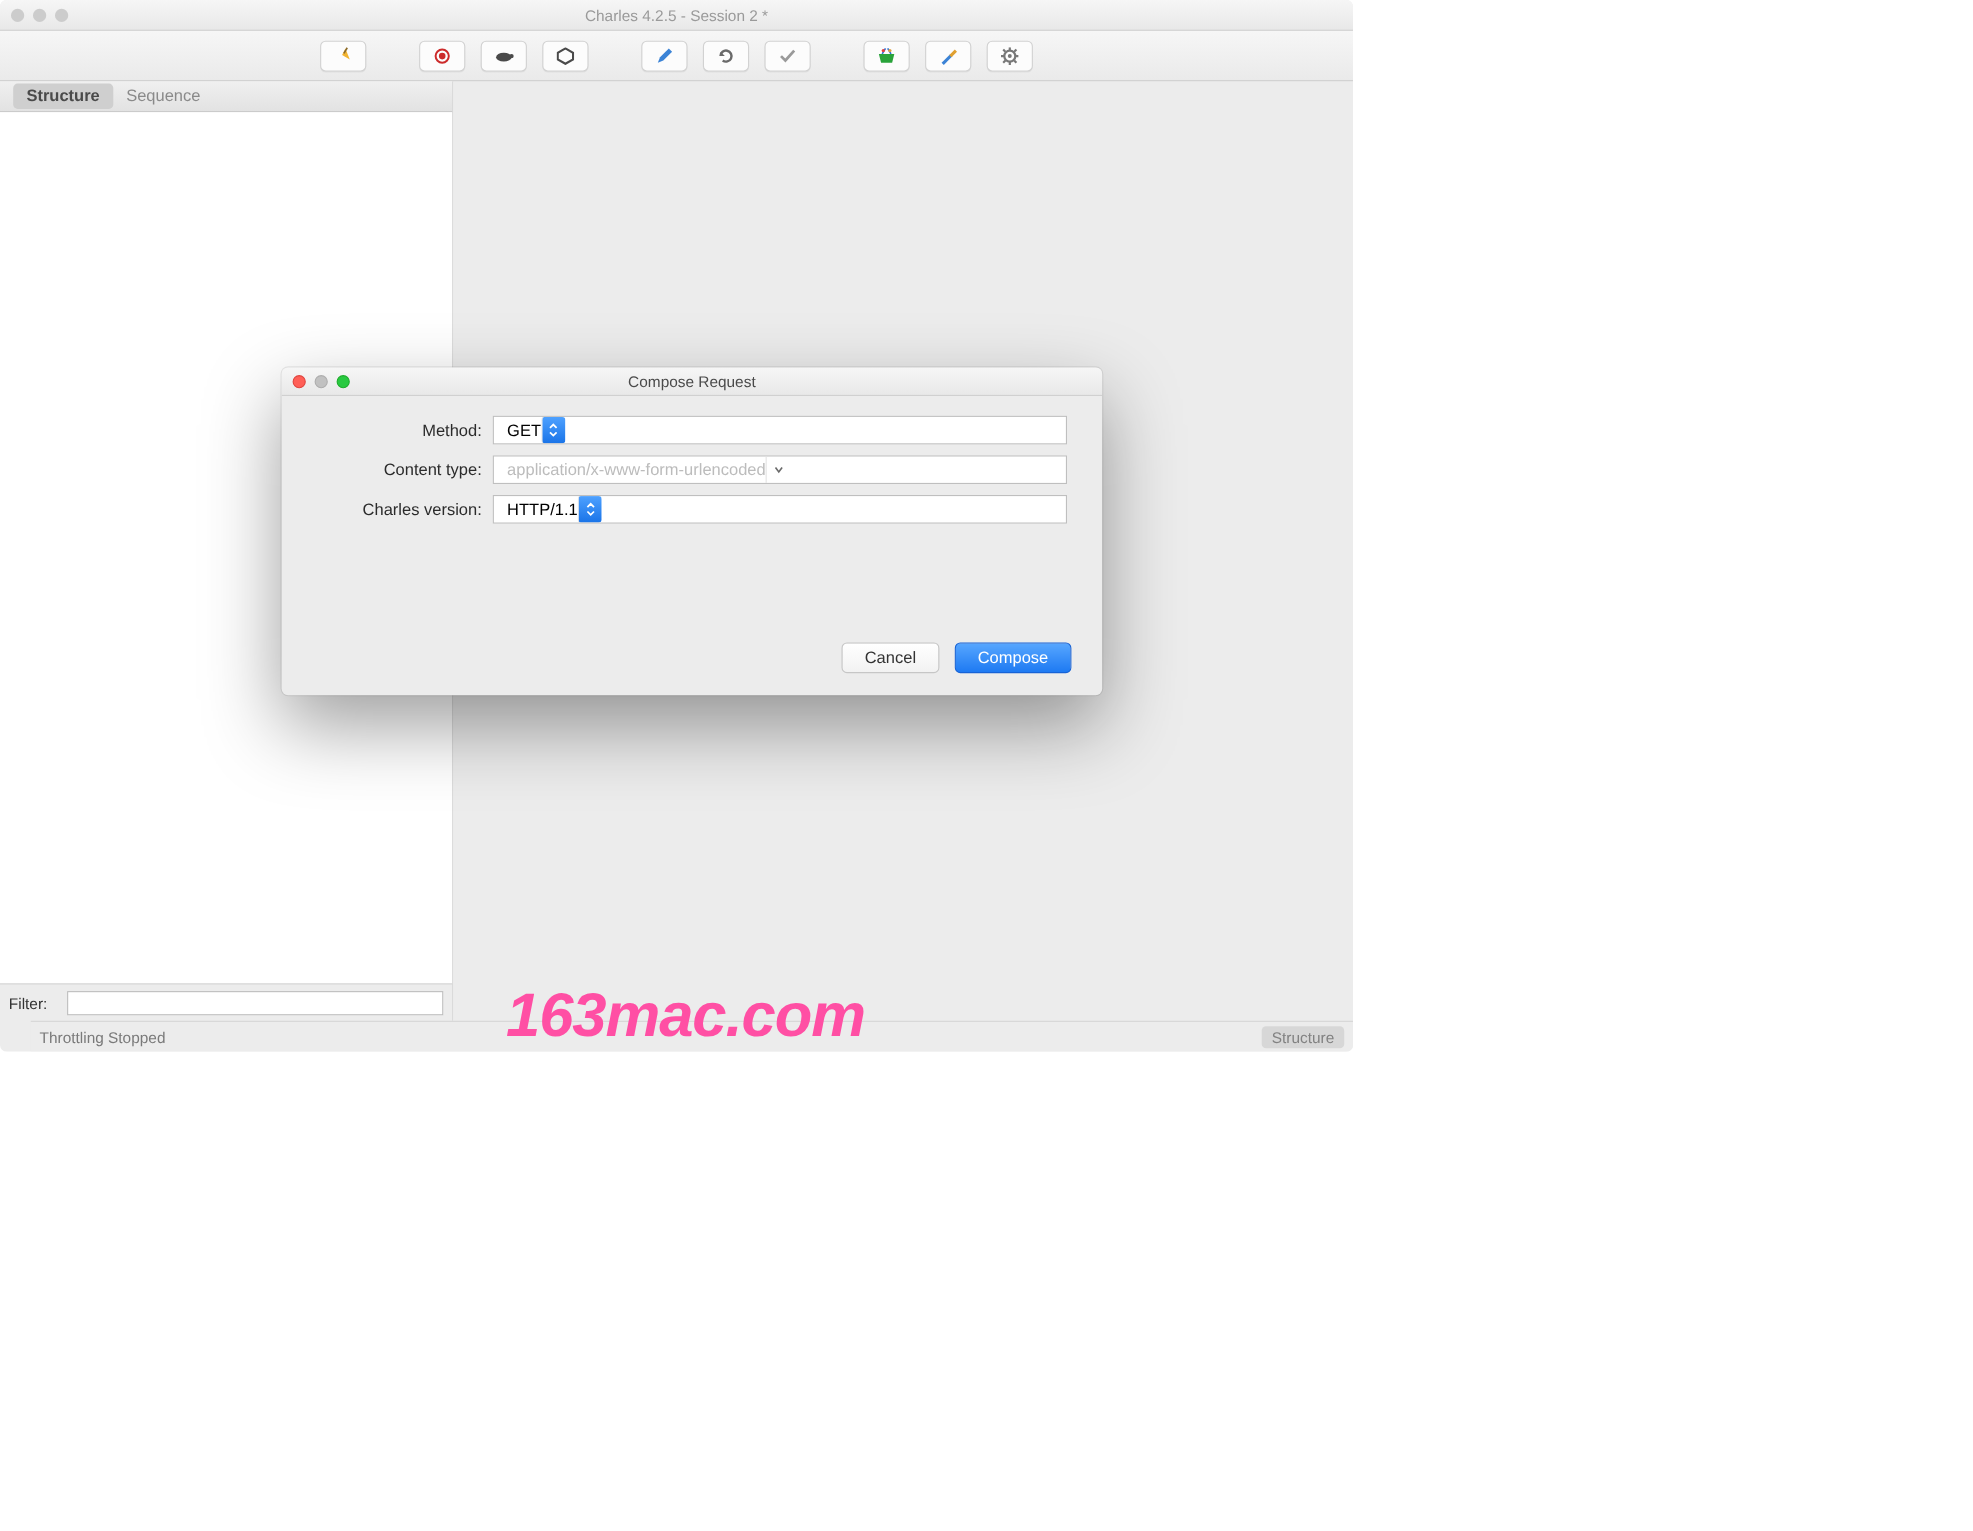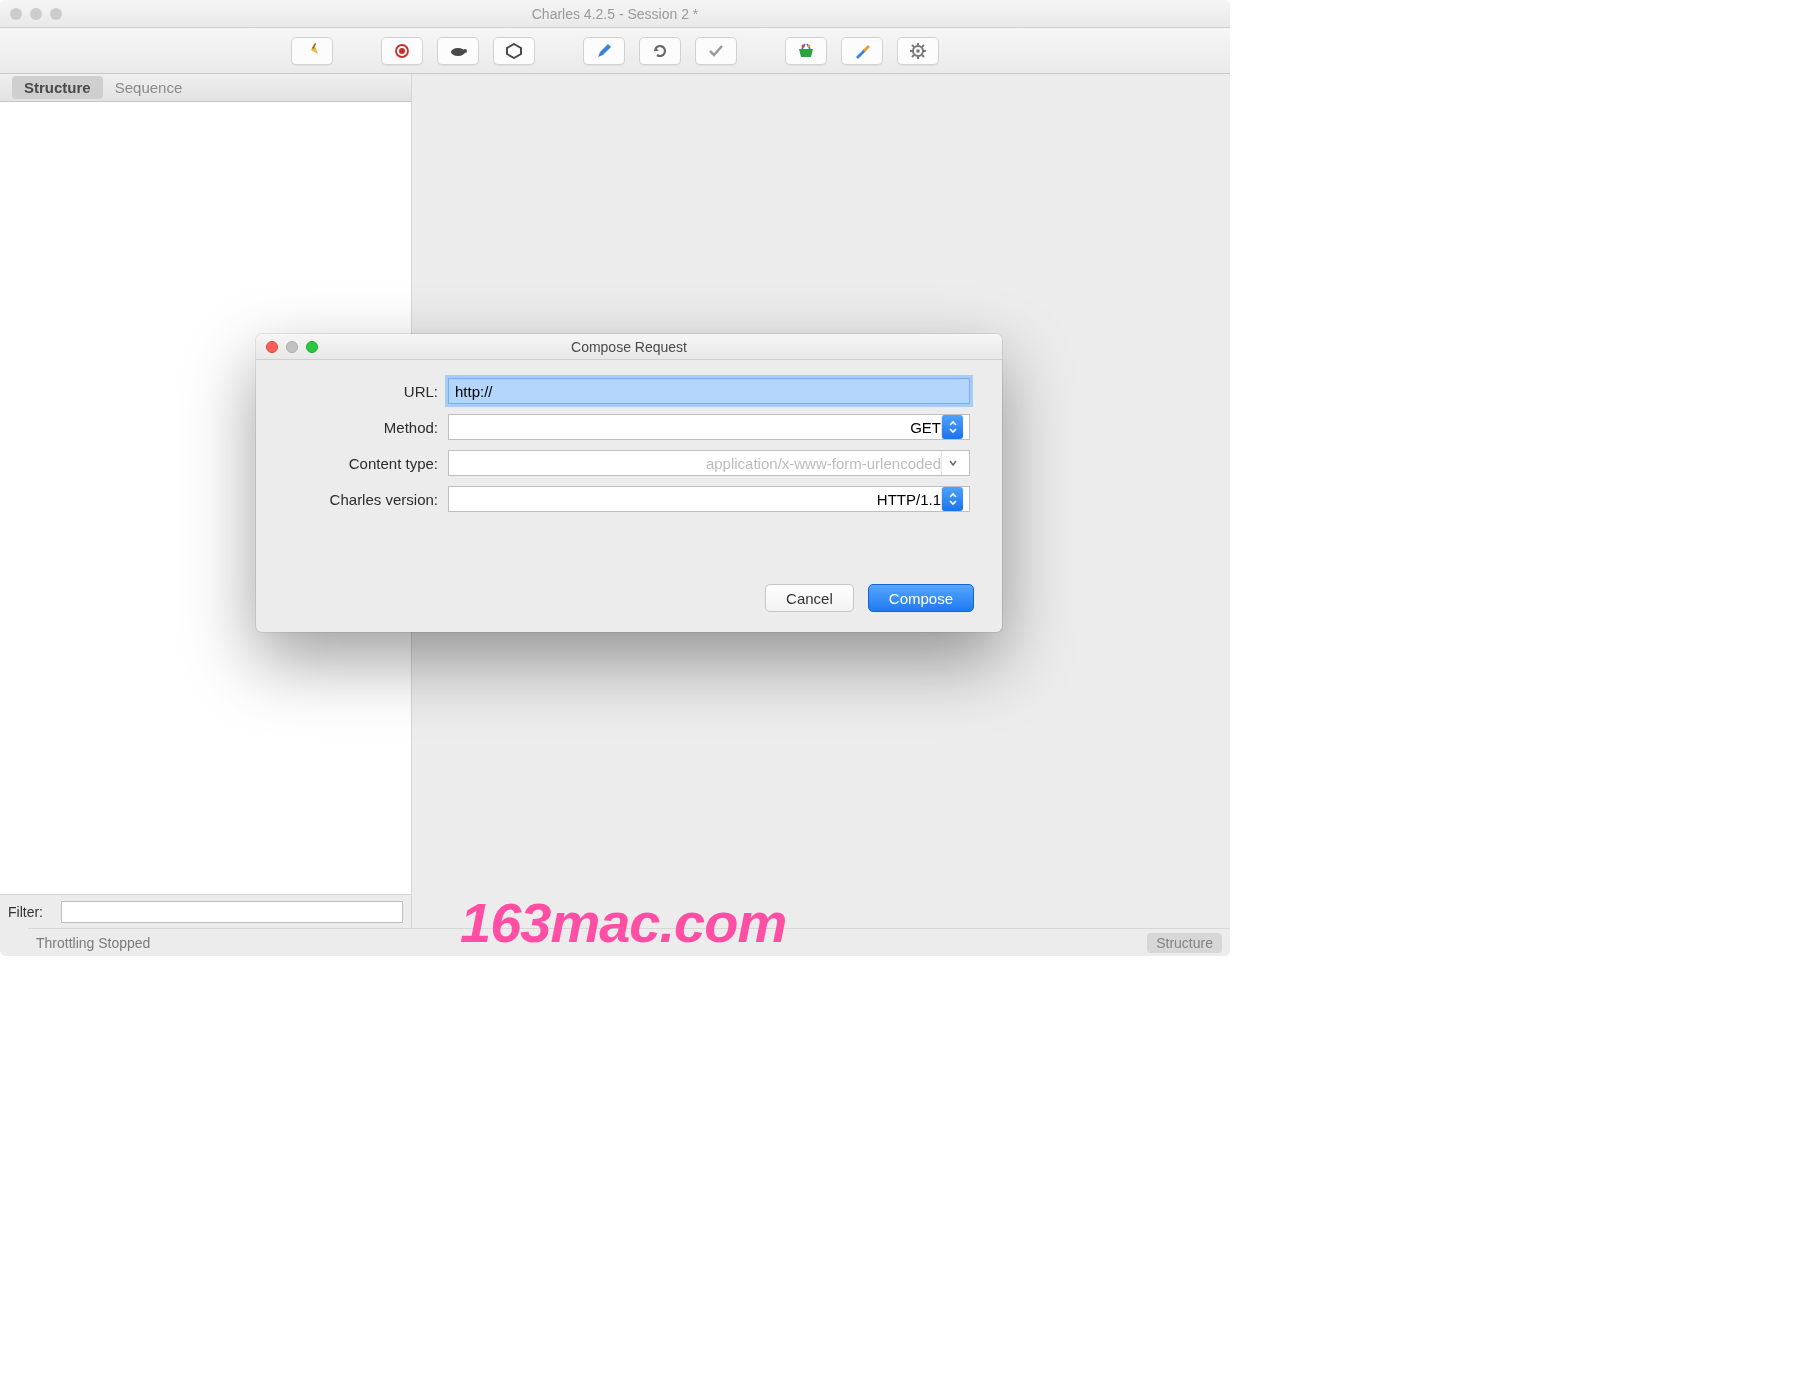--- a/index.html
+++ b/index.html
@@ -109,21 +109,21 @@
   width: 100%; height: 26px;
   border: 1px solid #bfbfbf; background: #fff;
   font-size: 15px; padding: 0 6px;
   border-radius: 0;
 }
 .field.focused input {
   border: 1px solid #7aaef2;
   outline: 3px solid #a7cdf5;
   outline-offset: 0px;
 }
-.selectbox { display: flex; align-items: center; justify-content: flex-end; padding-right: 0; }
+.selectbox { display: flex; align-items: center; justify-content: flex-start; padding-right: 0; }
 .selectbox .sel-text { padding-left: 6px; }
 .selectbox.placeholder .sel-text { color: #bcbcbc; }
 .sel-caret {
   width: 22px; height: 24px;
   display: flex; align-items: center; justify-content: center;
   border-left: 1px solid #e3e3e3;
 }
 .sel-caret.blue {
   background: linear-gradient(#4ea1ff, #1a74e8);
   border-radius: 3px;
@@ -271,26 +271,20 @@
   <div class="titlebar">
     <div class="traffic-lights">
       <div class="traffic-light tl-close"></div>
       <div class="traffic-light tl-min"></div>
       <div class="traffic-light tl-zoom"></div>
     </div>
     <div class="window-title">Compose Request</div>
   </div>
 
   <div class="form">
-    <div class="row">
-      <div class="lbl">URL:</div>
-      <div class="field focused">
-        <input type="text" style="background: rgb(180, 214, 253);" value="http://">
-      </div>
-    </div>
 
     <div class="row">
       <div class="lbl">Method:</div>
       <div class="field">
         <div class="selectbox">
           <span class="sel-text">GET</span>
           <span class="sel-caret blue">
             <svg width="10" height="14" viewBox="0 0 10 14">
                 <path d="M2 5 L5 2 L8 5 M2 9 L5 12 L8 9" stroke="#fff" stroke-width="1.6" fill="none"></path>
               </svg>

